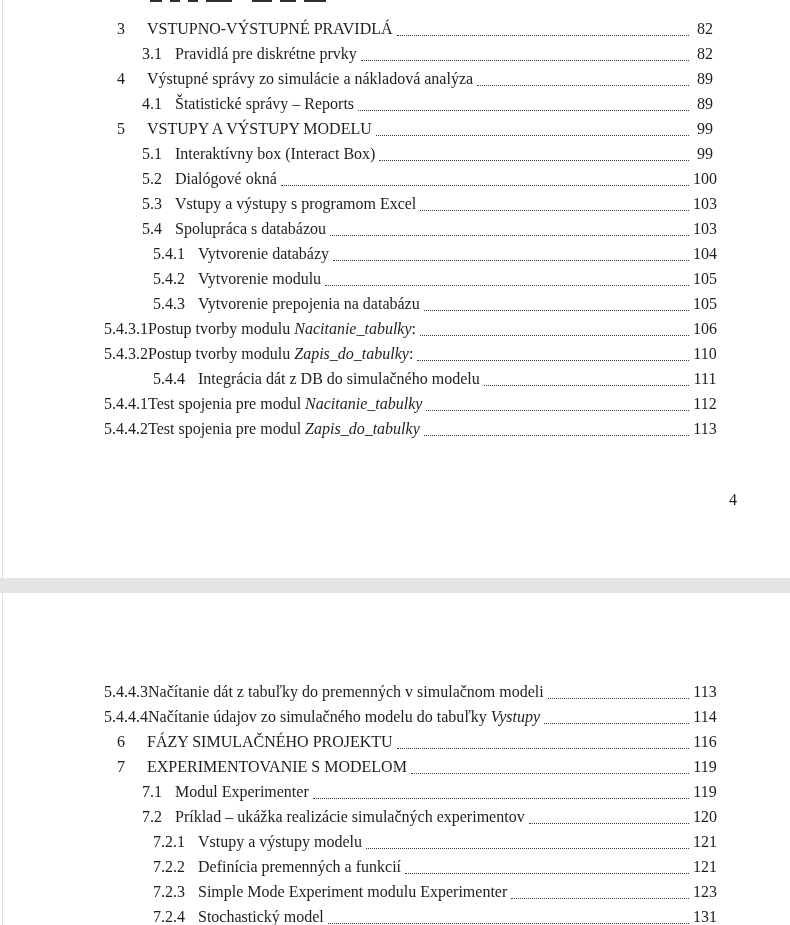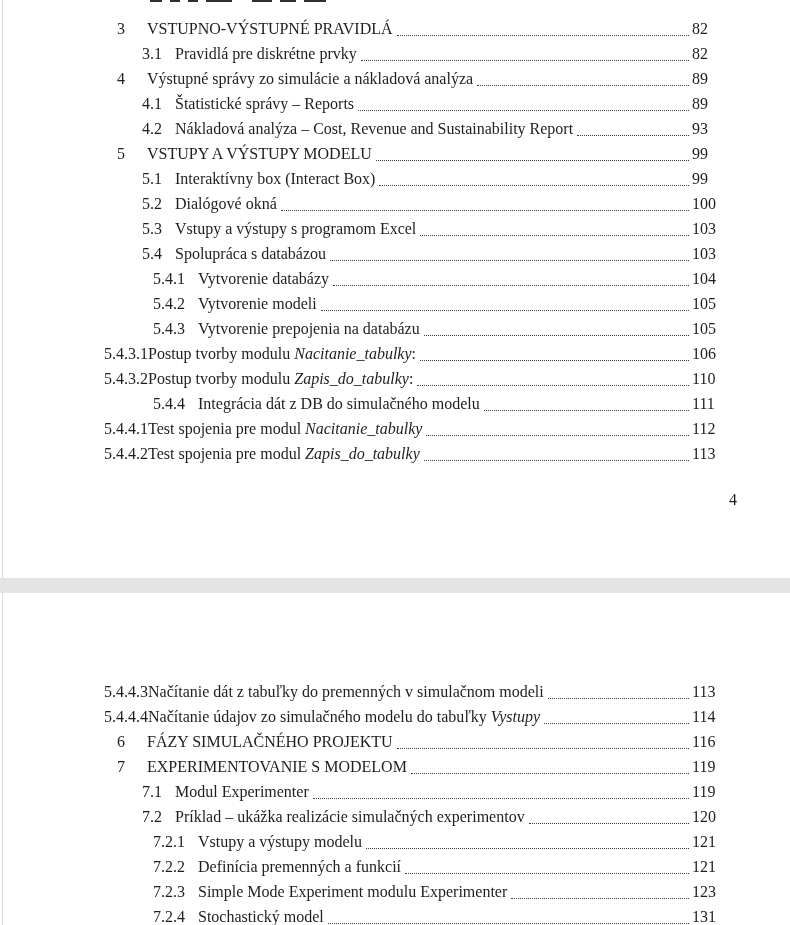--- a/index.html
+++ b/index.html
@@ -32,21 +32,21 @@
   .lvl2 .num{margin-left:142px;min-width:33px;}
   .lvl3 .num{margin-left:153px;min-width:45px;}
   .lvl4 .num{margin-left:104px;min-width:42px;}
   .txt{flex:none;}
   .txt i{}
   .leader{flex:1 1 auto;align-self:stretch;position:relative;margin-left:3px;min-width:8px;}
   .leader::before{
     content:"";position:absolute;left:1px;right:3px;bottom:5px;
     border-bottom:1.7px dotted #3c3c3c;
   }
-  .pg{flex:none;min-width:26px;text-align:left;}
+  .pg{flex:none;min-width:26px;text-align:center;}
 
   .footer-num{
     position:absolute;top:492px;right:53px;font-size:16px;line-height:16px;
   }
 
   
   .clipped-line{position:absolute;top:0;left:0;right:0;height:4px;overflow:hidden;}
   .clipped-line .ink{position:absolute;top:0;height:2px;background:#2f2f2f;}
   .ink1{left:150px;width:12px;}
   .ink2{left:170px;width:10px;}
@@ -88,26 +88,20 @@
         <span class="txt">Výstupné správy zo simulácie a nákladová analýza</span>
         <span class="leader"></span>
         <span class="pg">89</span>
       </div>
       <div class="row lvl2">
         <span class="num">4.1</span>
         <span class="txt">Štatistické správy – Reports</span>
         <span class="leader"></span>
         <span class="pg">89</span>
       </div>
-      <div class="row lvl2">
-        <span class="num">4.2</span>
-        <span class="txt">Nákladová analýza – Cost, Revenue and Sustainability Report</span>
-        <span class="leader"></span>
-        <span class="pg">93</span>
-      </div>
       <div class="row lvl1">
         <span class="num">5</span>
         <span class="txt">VSTUPY A VÝSTUPY MODELU</span>
         <span class="leader"></span>
         <span class="pg">99</span>
       </div>
       <div class="row lvl2">
         <span class="num">5.1</span>
         <span class="txt">Interaktívny box (Interact Box)</span>
         <span class="leader"></span>
@@ -132,21 +126,21 @@
         <span class="pg">103</span>
       </div>
       <div class="row lvl3">
         <span class="num">5.4.1</span>
         <span class="txt">Vytvorenie databázy</span>
         <span class="leader"></span>
         <span class="pg">104</span>
       </div>
       <div class="row lvl3">
         <span class="num">5.4.2</span>
-        <span class="txt">Vytvorenie modeli</span>
+        <span class="txt">Vytvorenie modulu</span>
         <span class="leader"></span>
         <span class="pg">105</span>
       </div>
       <div class="row lvl3">
         <span class="num">5.4.3</span>
         <span class="txt">Vytvorenie prepojenia na databázu</span>
         <span class="leader"></span>
         <span class="pg">105</span>
       </div>
       <div class="row lvl4">

